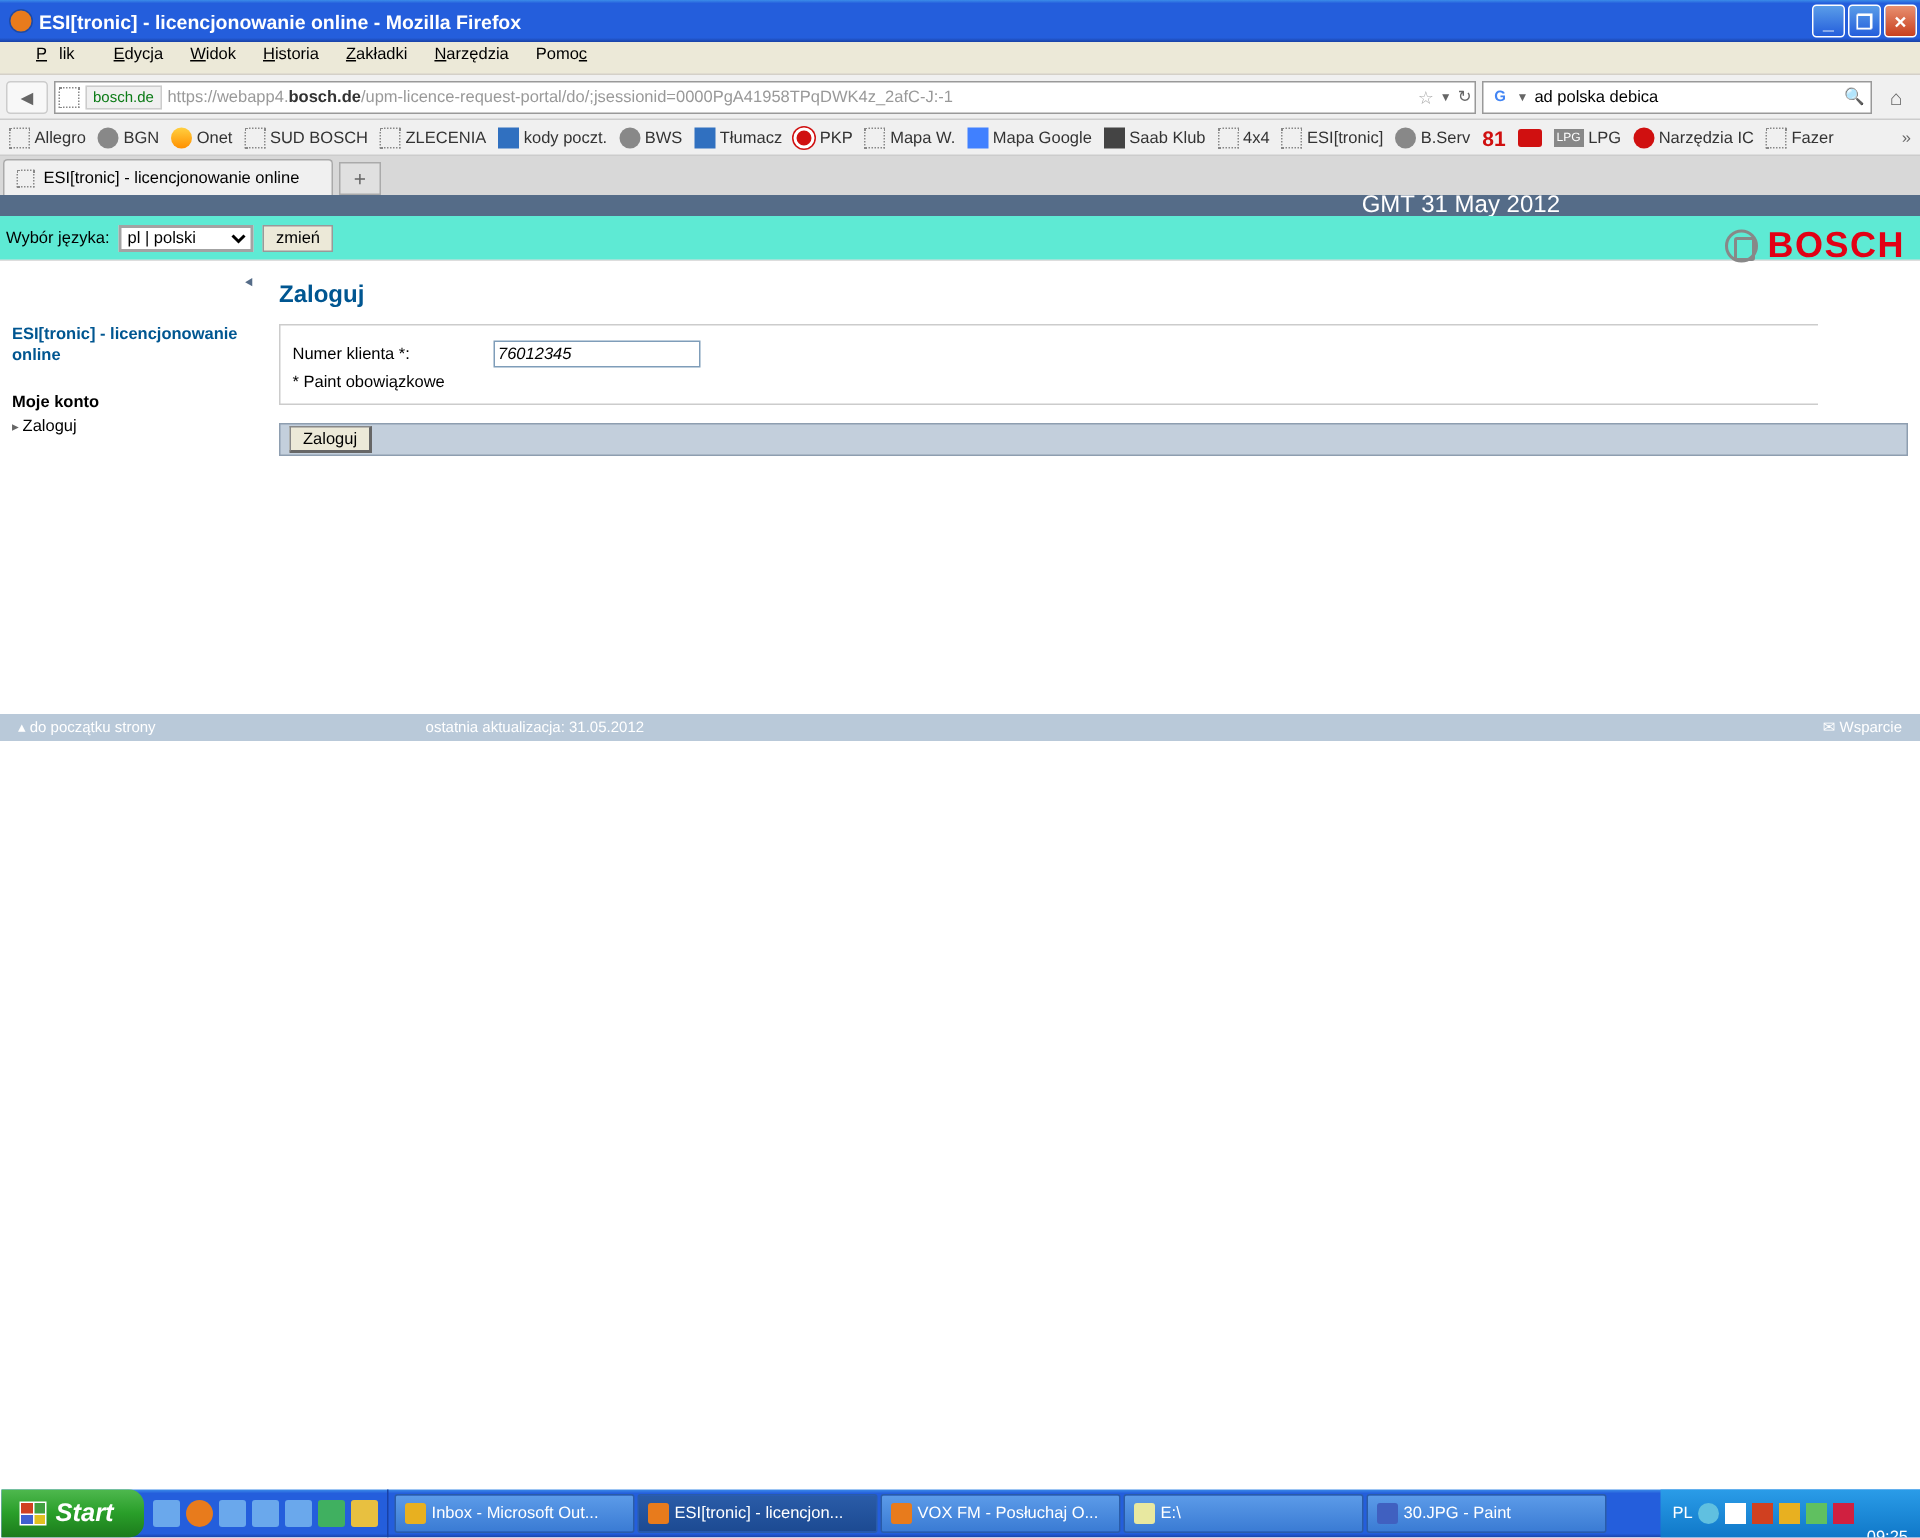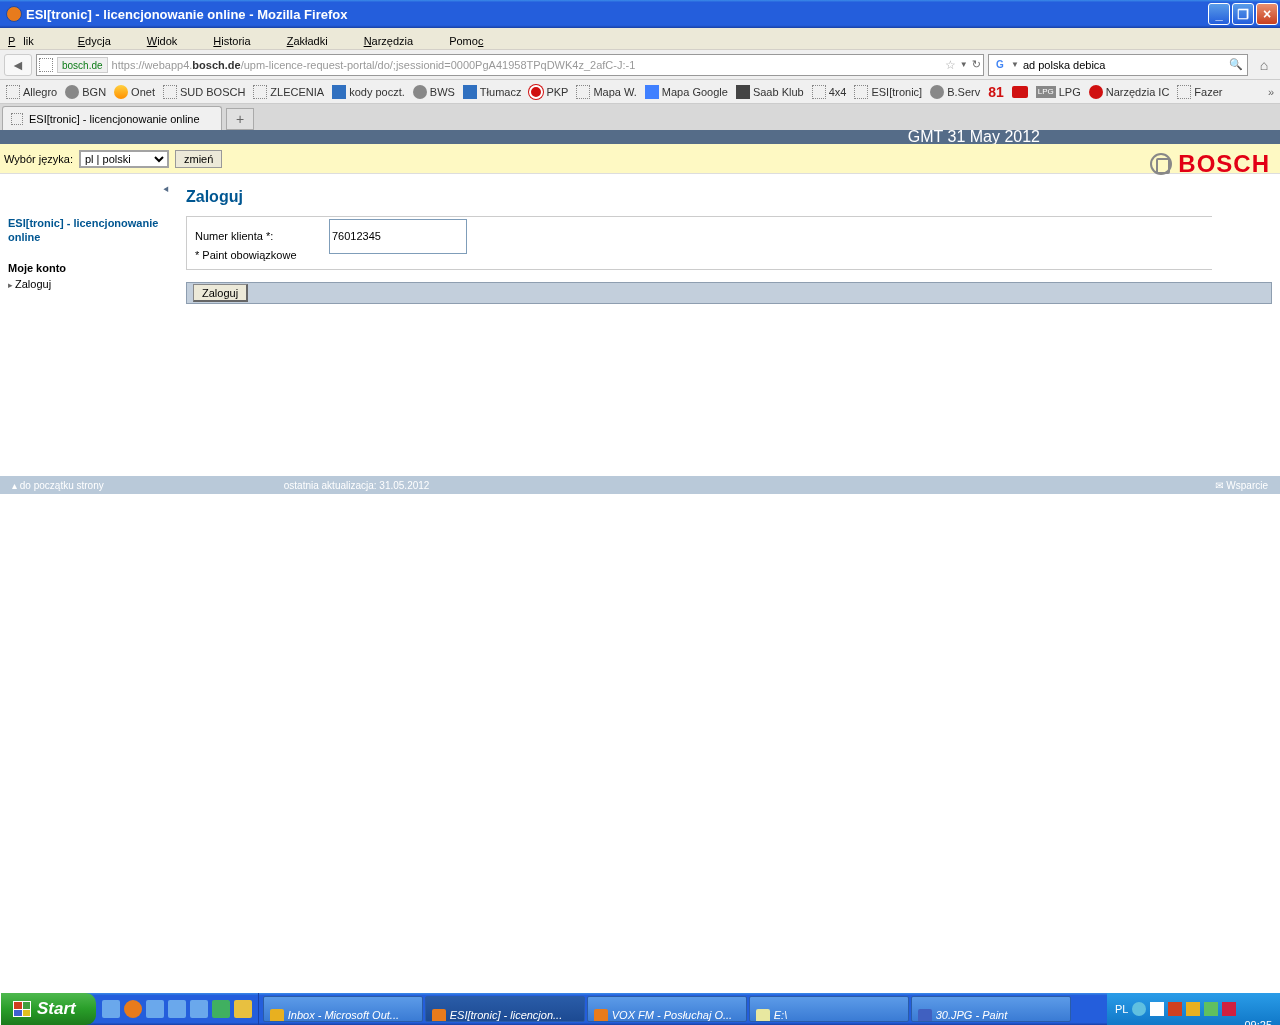--- a/index.html
+++ b/index.html
@@ -8,21 +8,21 @@
 
 .xp-title { height: 28px; background: linear-gradient(to bottom, #3b8ce8 0%, #245edc 8%, #245edc 90%, #1941a5 100%); display: flex; align-items: center; padding: 0 2px 0 6px; color: #fff; font-weight: bold; font-size: 13px; }
 .xp-title .ff-icon { width: 16px; height: 16px; background: #e87b1c; border-radius: 50%; margin-right: 4px; border: 1px solid #1c4aa8; }
 .xp-title .spacer { flex: 1; }
 .xp-btn { width: 22px; height: 22px; margin-left: 2px; border-radius: 3px; display: flex; align-items: center; justify-content: center; font-weight: bold; font-family: Arial; }
 .xp-min { background: linear-gradient(#5a9de8, #245edc); border: 1px solid #fff; color: #fff; }
 .xp-max { background: linear-gradient(#5a9de8, #245edc); border: 1px solid #fff; color: #fff; }
 .xp-close { background: linear-gradient(#e89070, #c84020); border: 1px solid #fff; color: #fff; font-size: 14px; }
 
 
-.menubar { height: 22px; background: #ece9d8; border-bottom: 1px solid #d4d0c8; display: flex; align-items: flex-end; padding-left: 0; gap: 20px; }
+.menubar { height: 22px; background: #ece9d8; border-bottom: 1px solid #d4d0c8; display: flex; align-items: flex-start; padding-left: 16px; gap: 2px; }
 .menubar span { padding: 2px 8px; cursor: default; }
 .menubar span u { text-decoration: underline; }
 
 
 .urlbar { height: 30px; background: #f0f0f0; border-bottom: 1px solid #ccc; display: flex; align-items: center; padding: 0 4px; gap: 4px; }
 .back-btn { width: 28px; height: 22px; border: 1px solid #ccc; border-radius: 3px; background: #f8f8f8; display: flex; align-items: center; justify-content: center; color: #666; font-size: 14px; }
 .urlbox { flex: 1; height: 22px; border: 1px solid #999; background: #fff; display: flex; align-items: center; padding: 0 2px; gap: 4px; }
 .urlbox .site-badge { background: #f0f0f0; border: 1px solid #ccc; padding: 0 4px; height: 16px; line-height: 16px; font-size: 10px; color: #0b7b16; }
 .urlbox .url-text { flex: 1; color: #999; font-size: 11px; }
 .urlbox .url-text .bold { color: #333; font-weight: bold; }
@@ -52,21 +52,21 @@
 
 
 .tabbar { height: 26px; background: #d8d8d8; display: flex; align-items: flex-end; padding-left: 2px; }
 .tab { height: 24px; background: #f0f0f0; border: 1px solid #aaa; border-bottom: none; border-radius: 3px 3px 0 0; padding: 0 8px; display: flex; align-items: center; gap: 6px; font-size: 11px; min-width: 220px; }
 .tab .tab-icon { width: 12px; height: 12px; border: 1px dotted #888; }
 .newtab { width: 28px; height: 22px; background: #e0e0e0; border: 1px solid #aaa; margin-left: 4px; display: flex; align-items: center; justify-content: center; font-size: 14px; color: #666; }
 
 
 .page { position: relative; }
 .top-strip { height: 14px; background: #556c88; color: #fff; text-align: right; padding-right: 10px; font-size: 16px; line-height: 14px; }
-.lang-row { height: 30px; background: #fef9c3; border-bottom: 1px solid #ddd; display: flex; align-items: center; padding: 0 16px 0 4px; position: relative; }
+.lang-row { height: 30px; background: #5eead4; border-bottom: 1px solid #ddd; display: flex; align-items: center; padding: 0 16px 0 4px; position: relative; }
 .lang-row label { font-size: 11px; margin-right: 6px; }
 .lang-sel { width: 90px; height: 18px; border: 2px solid #a3a3a3; font-size: 11px; background: #fff; }
 .lang-btn { margin-left: 6px; height: 18px; border: 1px solid #999; background: #ece9d8; padding: 0 8px; font-size: 11px; }
 .bosch-logo { position: absolute; right: 10px; top: 6px; display: flex; align-items: center; gap: 6px; }
 .bosch-ring { width: 22px; height: 22px; border: 2px solid #888; border-radius: 50%; position: relative; }
 .bosch-ring::after { content: ""; position: absolute; left: 4px; top: 3px; width: 10px; height: 12px; border: 2px solid #888; border-radius: 2px; }
 .bosch-text { color: #e20015; font-weight: bold; font-size: 24px; letter-spacing: 1px; font-family: Arial; }
 
 
 .main-area { display: flex; }
@@ -75,42 +75,42 @@
 .sidebar .prod { color: #005691; font-weight: bold; line-height: 14px; margin-top: 20px; }
 .sidebar .sect { font-weight: bold; margin-top: 18px; }
 .sidebar .item { margin-top: 4px; }
 .sidebar .item::before { content: "▸ "; color: #666; font-size: 9px; }
 
 .content { flex: 1; padding: 14px 8px 0 8px; }
 .content h1 { color: #005691; font-size: 16px; font-weight: bold; margin-bottom: 10px; }
 .formbox { border-left: 1px solid #ccc; border-top: 1px solid #ccc; border-bottom: 1px solid #ccc; padding: 8px; width: 1026px; }
 .frow { display: flex; align-items: center; height: 22px; }
 .flabel { width: 134px; font-size: 11px; }
-.finput { width: 138px; height: 35px; border: 1px solid #7f9db9; font-size: 11px; padding: 0 2px; }
+.finput { width: 138px; height: 18px; border: 1px solid #7f9db9; font-size: 11px; padding: 0 2px; font-style: italic; }
 .fnote { font-size: 11px; margin-top: 2px; }
 .btn-row { margin-top: 12px; height: 22px; background: #c3cfdc; border: 1px solid #8e9eb0; padding-left: 6px; display: flex; align-items: center; }
 .login-btn { height: 18px; background: #ece9d8; border: 1px solid #888; border-right: 2px solid #666; border-bottom: 2px solid #666; padding: 0 8px; font-size: 11px; }
 
 .footer-strip { position: absolute; left: 0; right: 0; top: 346px; height: 18px; background: #b9c9d9; color: #fff; font-size: 10px; display: flex; align-items: center; padding: 0 12px; }
 .footer-strip .left { }
 .footer-strip .mid { margin-left: 180px; }
 .footer-strip .right { margin-left: auto; }
 
 
 .taskbar { position: absolute; left: 1px; right: 0; bottom: 0; height: 32px; background: linear-gradient(to bottom, #3b8ce8 0%, #245edc 8%, #245edc 92%, #1941a5 100%); display: flex; align-items: center; }
 .start-btn { height: 32px; background: linear-gradient(to bottom, #4eb84e, #299e29 50%, #1c7a1c); color: #fff; font-weight: bold; font-style: italic; font-size: 17px; padding: 0 20px 0 12px; display: flex; align-items: center; gap: 6px; border-radius: 0 10px 10px 0; }
 .start-btn .win-icon { width: 18px; height: 16px; background: #fff; display: grid; grid-template-columns: 1fr 1fr; grid-template-rows: 1fr 1fr; gap: 1px; padding: 1px; }
 .start-btn .win-icon span:nth-child(1){background:#d04020}
 .start-btn .win-icon span:nth-child(2){background:#40a040}
 .start-btn .win-icon span:nth-child(3){background:#4060d0}
 .start-btn .win-icon span:nth-child(4){background:#e0c020}
 .ql { display: flex; gap: 4px; padding: 0 6px; border-right: 1px solid #1941a5; height: 32px; align-items: center; }
 .ql .qi { width: 18px; height: 18px; background: #6aa8ec; border-radius: 2px; }
 .task-items { display: flex; gap: 2px; padding: 0 4px; flex: 1; align-items: center; height: 32px; }
-.task-item { height: 26px; background: linear-gradient(#5c9be8, #3a7bd4); border: 1px solid #2a5ca8; border-radius: 2px; color: #fff; padding: 12px 6px; display: flex; align-items: flex-start; gap: 4px; font-size: 11px; width: 160px; overflow: hidden; white-space: nowrap; font-style: italic; }
+.task-item { height: 26px; background: linear-gradient(#5c9be8, #3a7bd4); border: 1px solid #2a5ca8; border-radius: 2px; color: #fff; padding: 12px 6px; display: flex; align-items: center; gap: 4px; font-size: 11px; width: 160px; overflow: hidden; white-space: nowrap; }
 .task-item.active { background: linear-gradient(#2a5ca8, #1c4a92); }
 .task-item .ti-icon { width: 14px; height: 14px; background: #e87b1c; border-radius: 2px; flex-shrink: 0; }
 .tray { height: 32px; background: linear-gradient(#2a9ce8, #1078c8); display: flex; align-items: center; padding: 0 8px; gap: 4px; color: #fff; font-size: 11px; }
 .tray .ti { width: 14px; height: 14px; }
 .tray .clock { margin-left: 4px; margin-top: 32px; }
 </style>
 </head>
 <body>
 
 <div class="xp-title">

